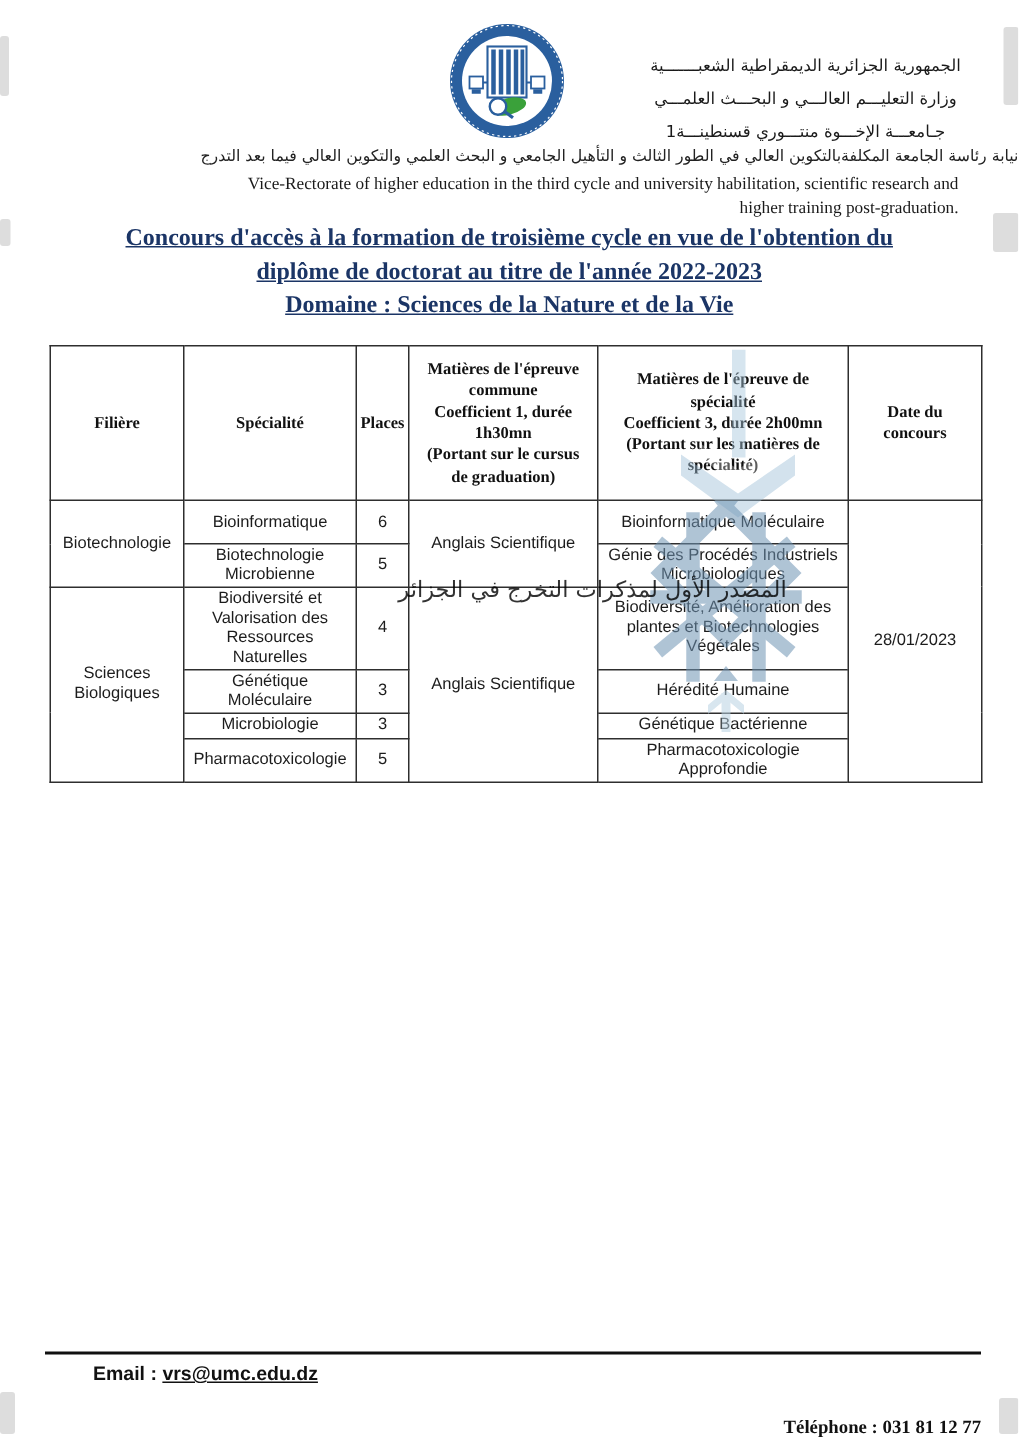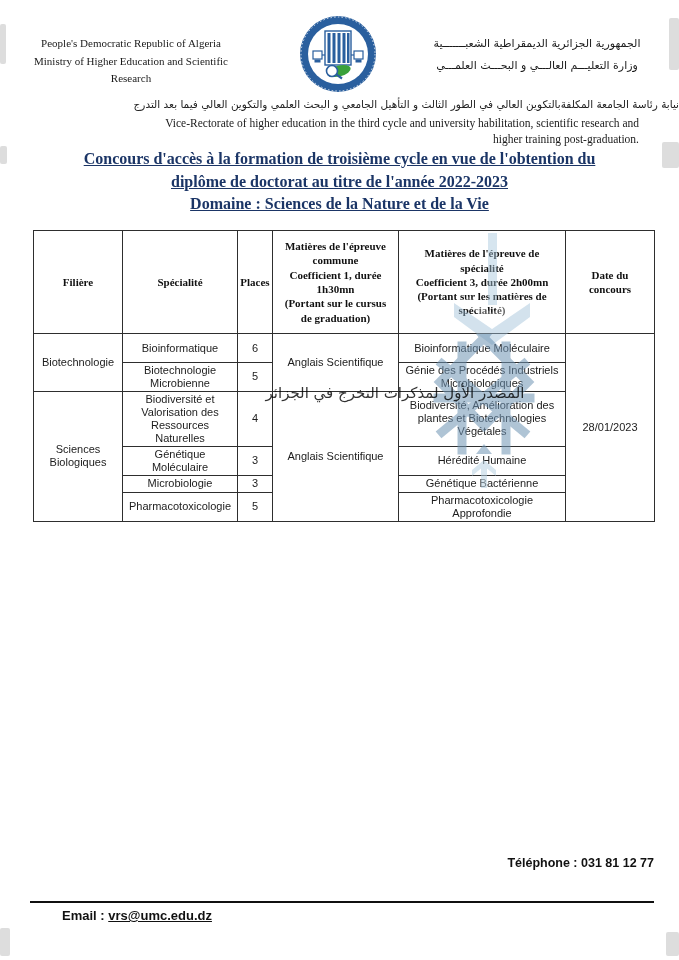--- a/index.html
+++ b/index.html
@@ -67,42 +67,39 @@
   .wm-arrow { left:446px; top:233px; opacity:.45; }
 
   
   .foot-rule { position:absolute; left:30px; top:901px; width:624px; height:2px; background:#101010; }
   .foot-email {
     position:absolute; left:30px; top:908px;
     font-family:"Liberation Sans", sans-serif; font-weight:bold; font-size:13px; color:#111;padding-left:32px;
   }
   .foot-email a { color:#111; text-decoration:underline; }
   .foot-phone {
-    position:absolute; right:25px; top:856px;
-    font-family:Liberation Sans, sans-serif; font-weight:bold; font-size:12.5px; color:#111;
+    position:absolute; right:25px; top:944px;
+    font-family:Liberation Serif, serif; font-weight:bold; font-size:12.5px; color:#111;
   }
 
   
   .edge { position:absolute; background:#9e9e9e; opacity:.35; border-radius:2px; }
 </style>
 </head>
 <body>
 
 <div class="page">
 
   <div class="edge" style="left:0;top:24px;width:6px;height:40px;"></div>
   <div class="edge" style="left:669px;top:18px;width:10px;height:52px;"></div>
   <div class="edge" style="left:662px;top:142px;width:17px;height:26px;"></div>
   <div class="edge" style="left:0;top:146px;width:7px;height:18px;"></div>
   <div class="edge" style="left:0;top:928px;width:10px;height:28px;"></div>
   <div class="edge" style="left:666px;top:932px;width:13px;height:24px;"></div>
 
-  <div class="hdr-left pre">People's Democratic Republic of Algeria
-Ministry of Higher Education and Scientific
-Research</div>
 
   <div class="hdr-logo">
     <svg width="78" height="78" viewBox="0 0 78 78">
       <circle cx="39" cy="39" r="38" fill="#2a5f9e"></circle>
       <circle cx="39" cy="39" r="30" fill="#ffffff"></circle>
       <circle cx="39" cy="39" r="37" fill="none" stroke="#ffffff" stroke-width="0.8" stroke-dasharray="1.5 2.2"></circle>
 
       <rect x="26" y="16" width="26" height="34" fill="none" stroke="#2a5f9e" stroke-width="1.4"></rect>
       <rect x="28.5" y="18" width="3" height="30" fill="#2a5f9e"></rect>
       <rect x="33.5" y="18" width="3" height="30" fill="#2a5f9e"></rect>
@@ -119,20 +116,21 @@
 
       <ellipse cx="40" cy="56" rx="12" ry="5.5" fill="#3aa13a" transform="rotate(-14 40 56)"></ellipse>
       <circle cx="33" cy="56" r="5.5" fill="#ffffff" stroke="#2a5f9e" stroke-width="1.6"></circle>
       <line x1="37.5" y1="59.5" x2="43" y2="63.5" stroke="#2a5f9e" stroke-width="2.2"></line>
     </svg>
   </div>
 
   <div class="hdr-arabic">
     <div>الجمهورية الجزائرية الديمقراطية الشعبـــــــية</div>
     <div>وزارة التعليـــم العالـــي و البحـــث العلمـــي</div>
+    <div>جـامعـــة الإخـــوة منتـــوري قسنطينـــة1</div>
   </div>
 
   <div class="sub-arabic">نيابة رئاسة الجامعة المكلفةبالتكوين العالي في الطور الثالث و التأهيل الجامعي و البحث العلمي والتكوين العالي فيما بعد التدرج</div>
   <div class="sub-english pre">Vice-Rectorate of higher education in the third cycle and university habilitation, scientific research and
 higher training post-graduation.</div>
 
   <div class="doc-title pre" id="doc-title" style="color: rgb(27, 53, 102); text-decoration: underline;">Concours d'accès à la formation de troisième cycle en vue de l'obtention du
 diplôme de doctorat au titre de l'année 2022-2023
 Domaine : Sciences de la Nature et de la Vie</div>
 

